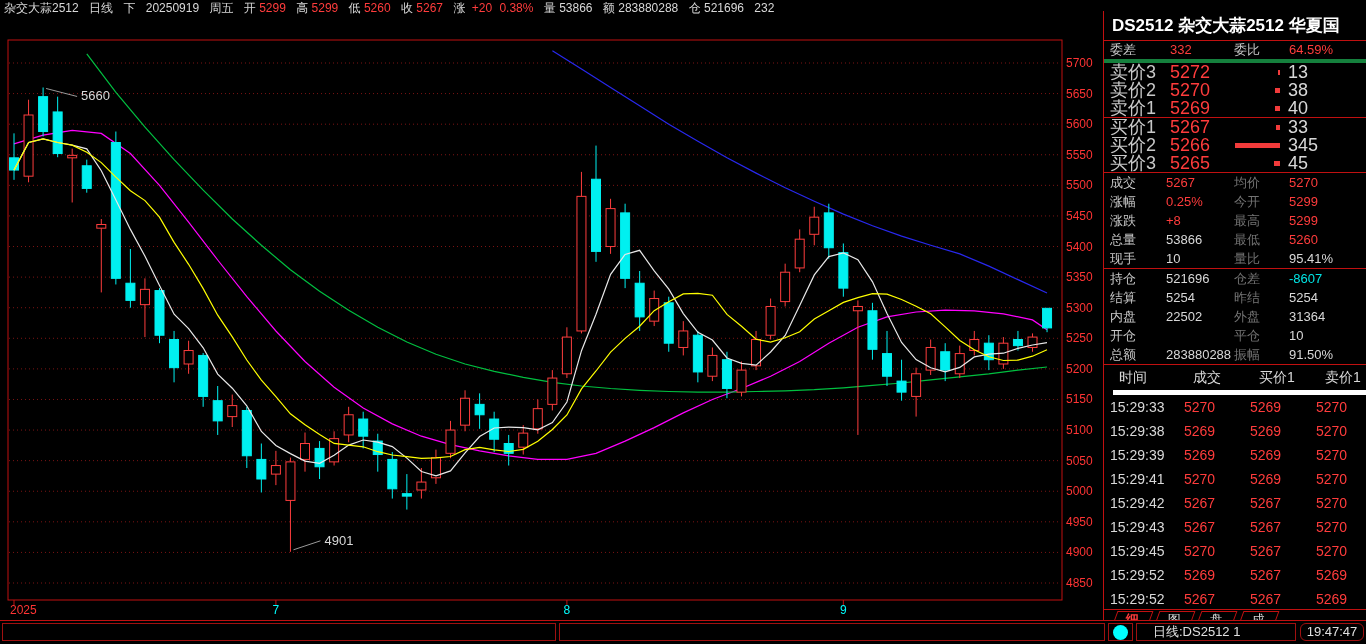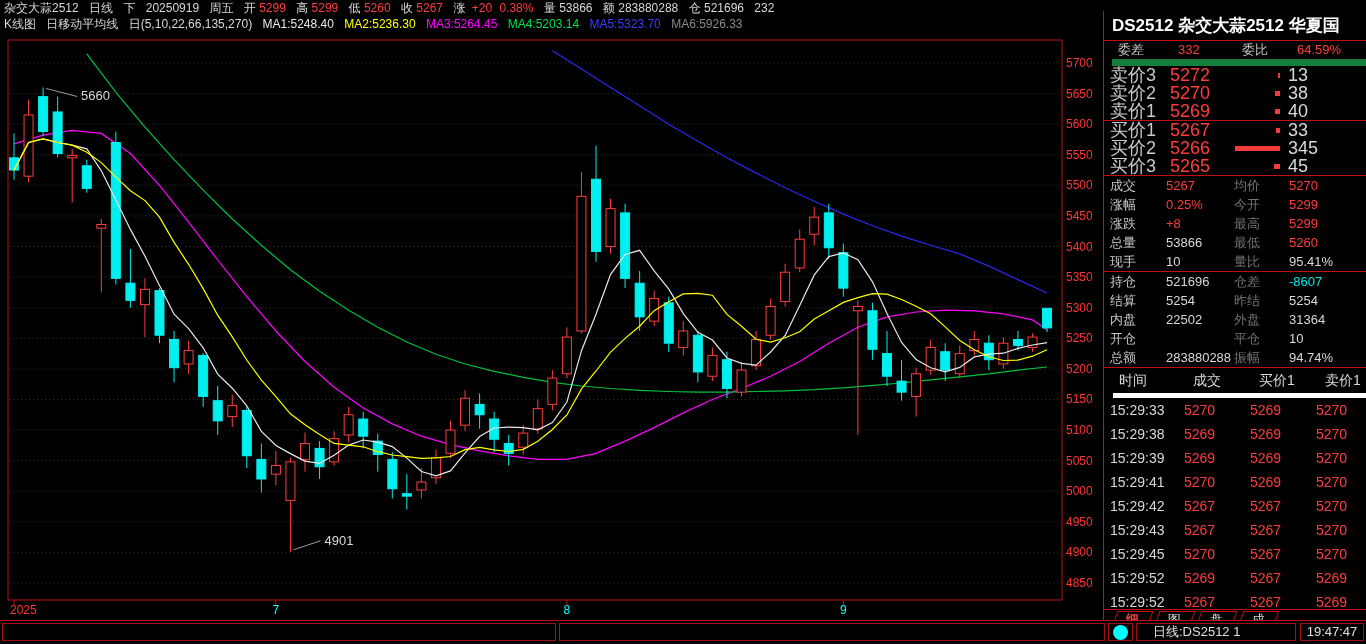--- a/index.html
+++ b/index.html
@@ -20,21 +20,21 @@
   .panel{position:absolute;left:1103px;top:11px;width:263px;height:620px;background:#000;
     border-left:1px solid #c01010;box-sizing:border-box;}
   .p-header{height:29px;line-height:29px;color:#fff;font-size:17px;font-weight:bold;
     padding-left:8px;border-bottom:1px solid #c01010;white-space:nowrap;overflow:hidden;}
   .book{position:relative;border-bottom:1px solid #c01010;}
   .brow{position:relative;height:18px;line-height:18px;font-size:18px;}
   .brow .lbl{position:absolute;left:6px;color:#c8c8c8;}
   .brow .prc{position:absolute;left:66px;color:#ff3c3c;}
   .brow .qty{position:absolute;left:184px;color:#d8d8d8;}
   .brow .bar{position:absolute;right:86px;top:7px;height:5px;background:#f23b3b;}
-  .diffrow{position:relative;height:18px;line-height:18px;font-size:13px;border-bottom:7px solid #15803d;margin-left:8px;}
+  .diffrow{position:relative;height:18px;line-height:18px;font-size:13px;border-bottom:4px solid #15803d;}
   .diffrow .l1{position:absolute;left:6px;color:#c8c8c8;}
   .diffrow .v1{position:absolute;left:66px;color:#ff3c3c;}
   .diffrow .l2{position:absolute;left:130px;color:#c8c8c8;}
   .diffrow .v2{position:absolute;left:185px;color:#ff3c3c;}
   .selldiv{border-bottom:1px solid #c01010;}
   .stats{position:relative;border-bottom:1px solid #c01010;}
   .srow{position:relative;height:19px;line-height:19px;font-size:13px;}
   .srow .l1{position:absolute;left:6px;color:#c8c8c8;}
   .srow .v1{position:absolute;left:62px;}
   .srow .l2{position:absolute;left:130px;color:#737373;}
@@ -55,21 +55,21 @@
     border:1px solid #c01010;transform:skewX(-20deg);margin-right:6px;color:#d8d8d8;background:#000;}
   .tab > span{display:block;transform:skewX(20deg);}
   .tab.active{color:#ff3c3c;font-weight:bold;}
   
   .statusbar{position:absolute;left:0;top:620px;width:1366px;height:24px;background:#000;
     border-top:1px solid #c01010;box-sizing:border-box;}
   .sb-box{position:absolute;top:2px;height:18px;border:1px solid #a01010;box-sizing:border-box;
     color:#e0e0e0;font-size:13px;line-height:16px;white-space:nowrap;}
   .sb1{left:2px;width:554px;} .sb2{left:559px;width:546px;}
   .sb3{left:1108px;width:25px;} .sb4{left:1136px;width:160px;padding-left:16px;}
-  .sb5{left:1300px;width:64px;text-align:center;}
+  .sb5{left:1300px;width:64px;text-align:center;border-radius:6px;}
   .dot{display:block;width:15px;height:15px;border-radius:50%;background:#00ffff;margin:1px auto;}
 </style>
 </head>
 <body>
 <div class="app">
 
   <div class="topbar">
     <span class="w">杂交大蒜2512</span>
     <span class="w">日线</span>
     <span class="w">下</span>
@@ -88,31 +88,20 @@
     <span class="r">0.38%</span>
     <span class="w" style="margin-right:0">量</span>
     <span class="w">53866</span>
     <span class="w" style="margin-right:0">额</span>
     <span class="w">283880288</span>
     <span class="w" style="margin-right:0">仓</span>
     <span class="w">521696</span>
     <span class="w">232</span>
   </div>
 
-  <div class="mabar">
-    <span class="w">K线图</span>
-    <span class="w">日移动平均线</span>
-    <span class="w">日(5,10,22,66,135,270)</span>
-    <span class="ma1">MA1:5248.40</span>
-    <span class="ma2">MA2:5236.30</span>
-    <span class="ma3">MA3:5264.45</span>
-    <span class="ma4">MA4:5203.14</span>
-    <span class="ma5">MA5:5323.70</span>
-    <span class="ma6">MA6:5926.33</span>
-  </div>
 
   <svg class="chart" width="1102" height="586">
       <defs>
         <clipPath id="plotclip">
           <rect x="9" y="9" width="1052" height="558"></rect>
         </clipPath>
       </defs>
       <rect x="8" y="8" width="1054" height="560" fill="none" stroke="#c01010" stroke-width="1"></rect>
       <line x1="9" y1="31" x2="1061" y2="31" stroke="#7c1414" stroke-width="1" stroke-dasharray="1 3"></line>
       <text x="1066" y="35" fill="#ff3434" font-size="12">5700</text>
@@ -417,21 +406,21 @@
         <div class="srow">
           <span class="l1">开仓</span>
           <span class="v1 cw"></span>
           <span class="l2">平仓</span>
           <span class="v2 cw">10</span>
         </div>
         <div class="srow">
           <span class="l1">总额</span>
           <span class="v1 cw">283880288</span>
           <span class="l2">振幅</span>
-          <span class="v2 cw">94.74%</span>
+          <span class="v2 cw">91.50%</span>
         </div>
       </div>
     <div class="tape" id="tape">
         <div class="trow thead">
           <span class="c0">时间</span>
           <span class="c1">成交</span>
           <span class="c2">买价1</span>
           <span class="c3">卖价1</span>
         </div>
         <div class="trow">

